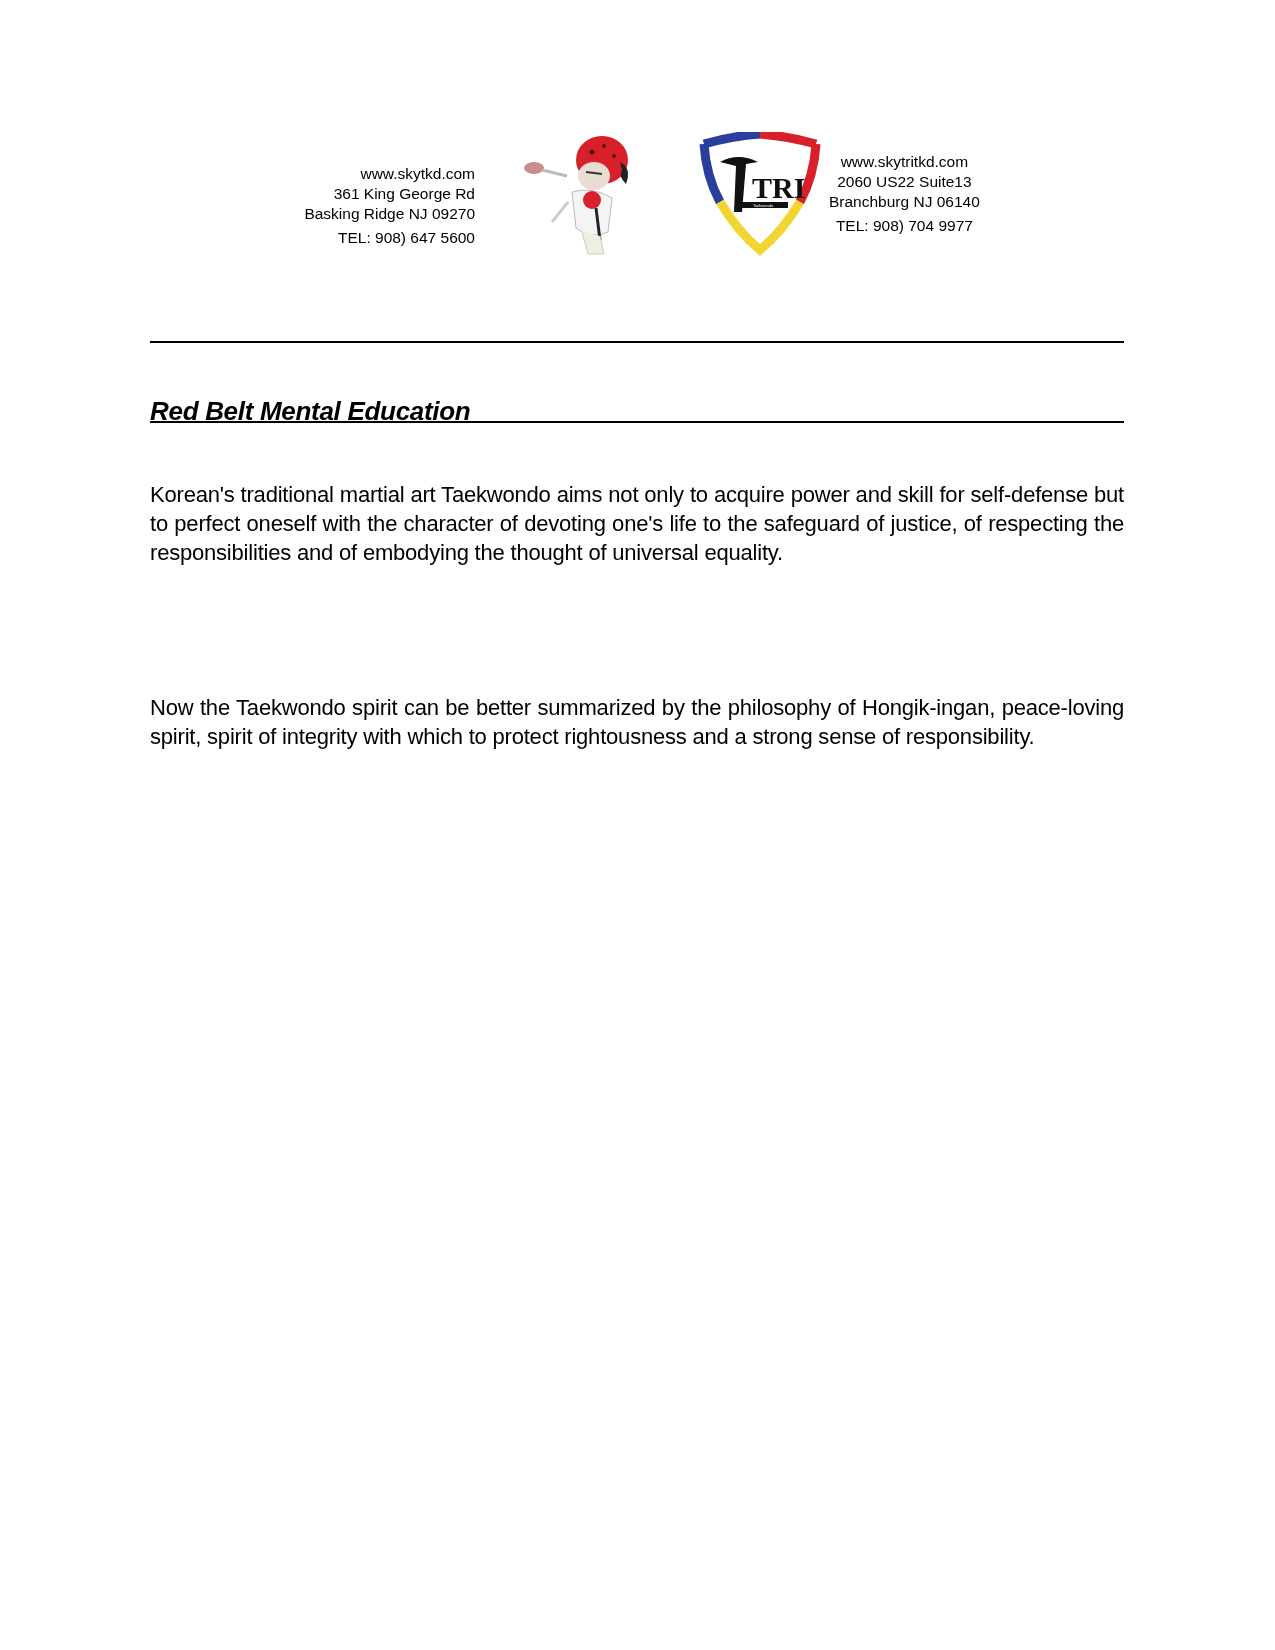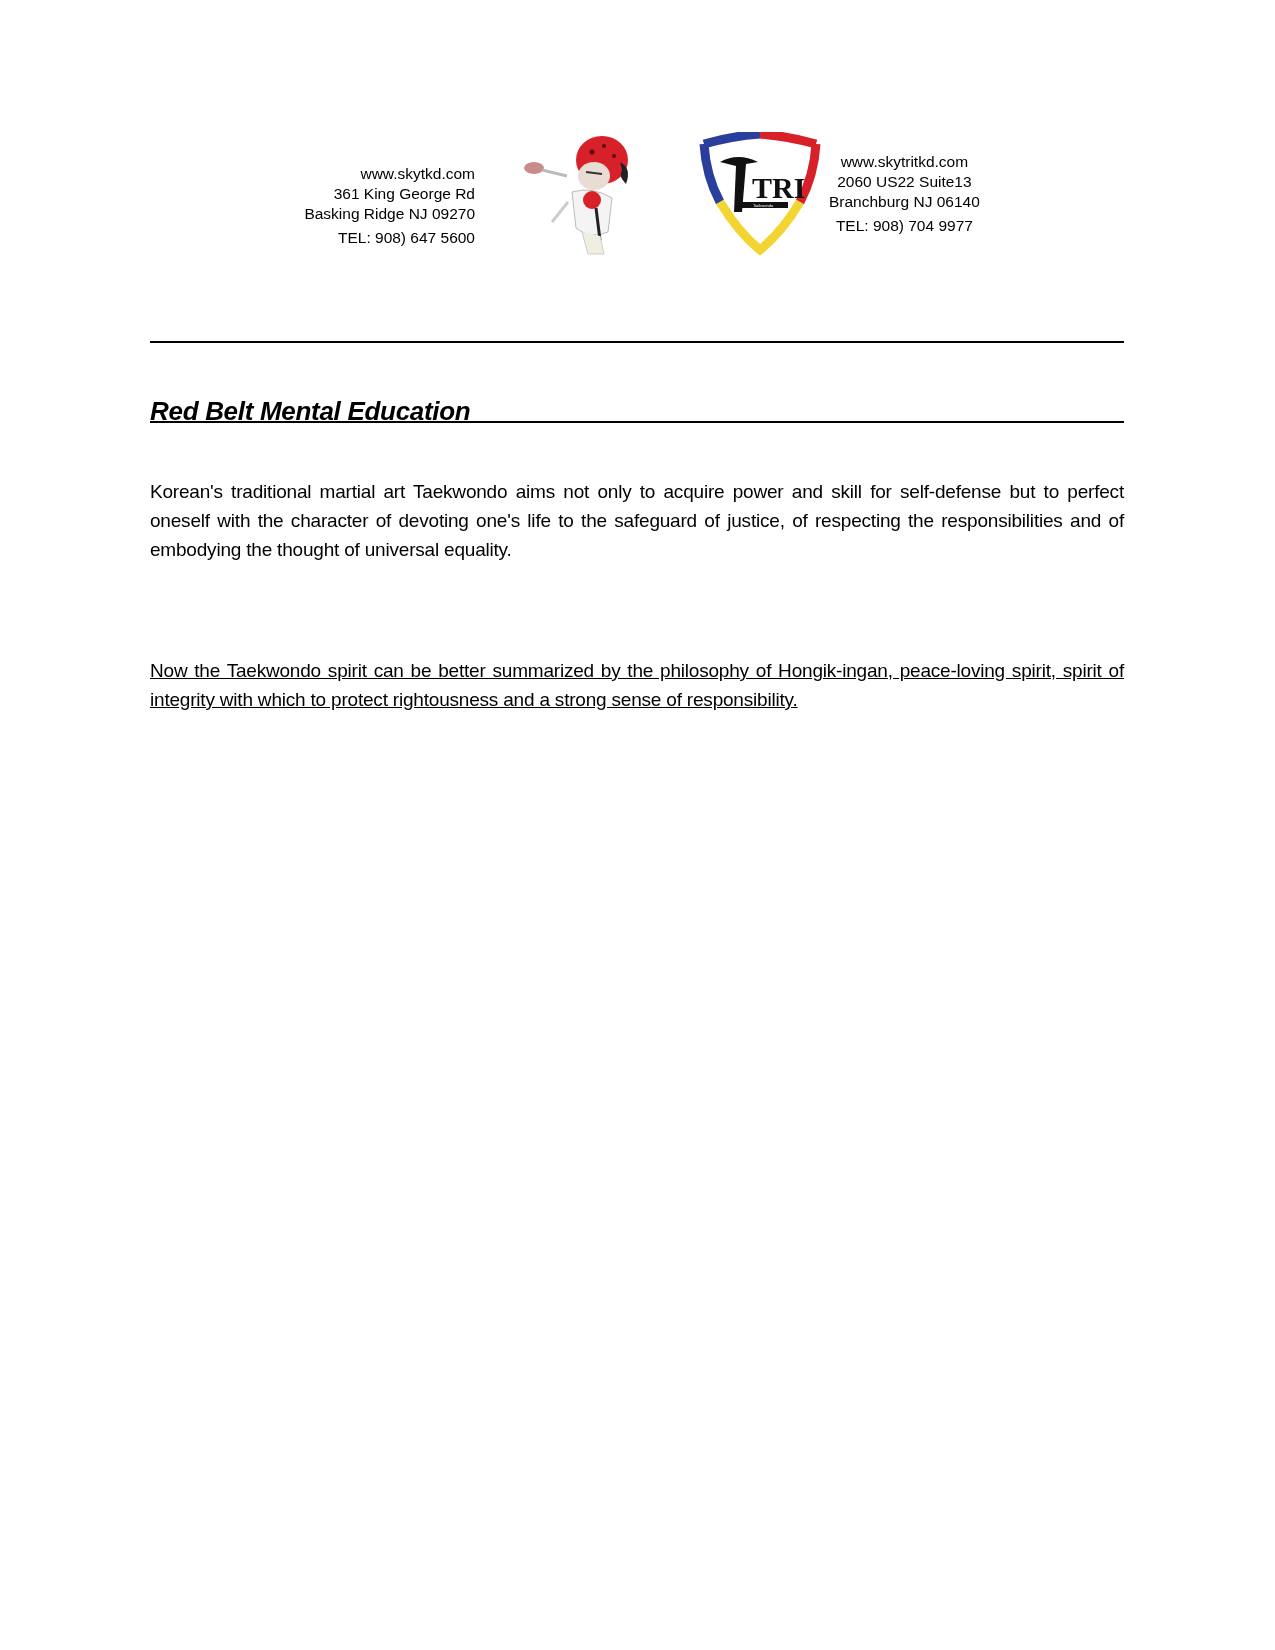--- a/index.html
+++ b/index.html
@@ -10,24 +10,24 @@
   .addr .tel { margin-top:4px; }
   #addr-left { right:800px; top:164px; text-align:right; }
   #addr-right { left:829px; top:152px; text-align:center; }
   #mascot { position:absolute; left:522px; top:132px; width:130px; height:124px; }
   #shield { position:absolute; left:698px; top:132px; width:124px; height:124px; }
   .rule { position:absolute; left:150px; width:974px; height:2px; background:#000; }
   #rule-top { top:341px; }
   #rule-bottom { top:421px; }
   #title { position:absolute; left:150px; top:376px; font-size:26px; font-weight:bold;
            font-style:italic; letter-spacing:-0.3px;margin-top:20px; }
-  .para { position:absolute; left:150px; width:974px; font-size:19px; line-height:29px;
+  .para { position:absolute; left:150px; width:974px; font-size:22px; line-height:29px;
           text-align:justify; letter-spacing:-0.2px; }
   #para1 { top:458px; }
-  #para2 { top:637px;text-decoration:underline; }
+  #para2 { top:671px; }
 </style>
 </head>
 <body>
 
 <div id="addr-left" class="addr">
   <div>www.skytkd.com</div>
   <div>361 King George Rd</div>
   <div>Basking Ridge NJ 09270</div>
   <div class="tel">TEL: 908) 647 5600</div>
 </div>

